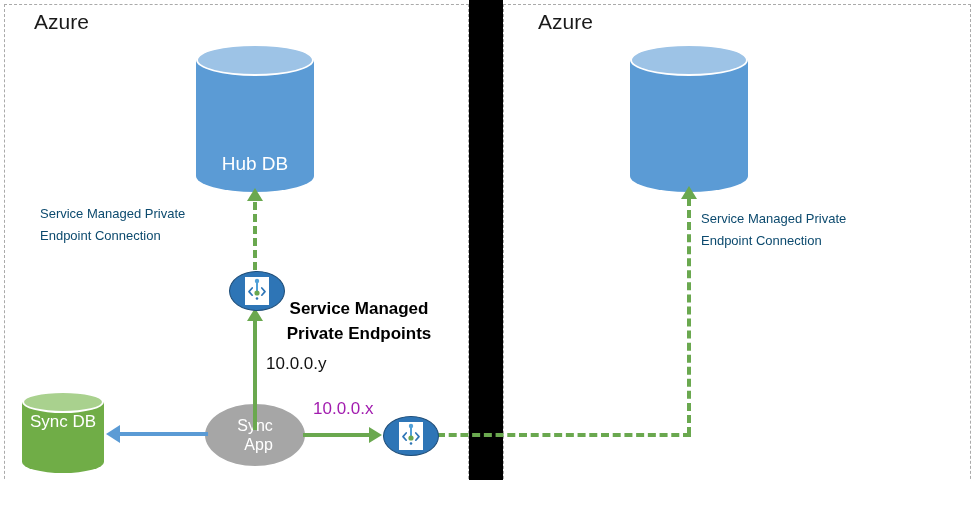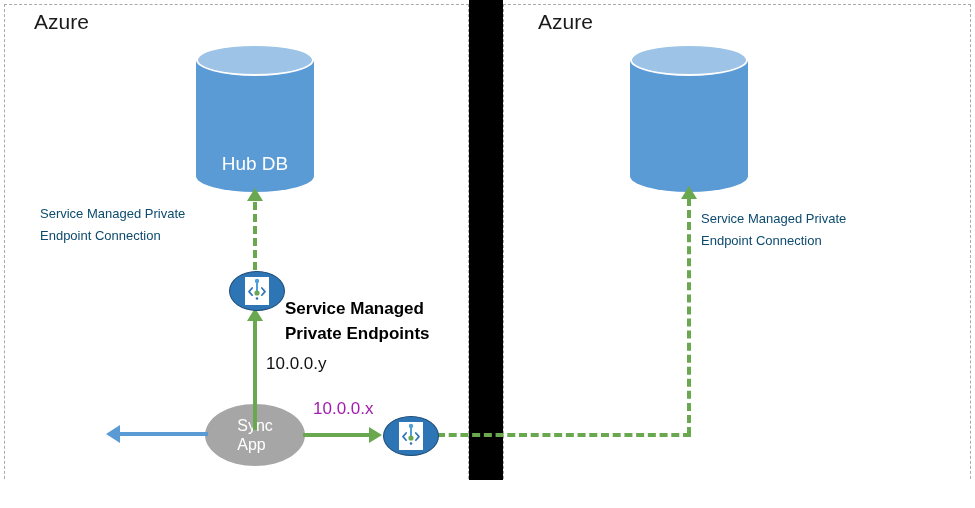--- a/index.html
+++ b/index.html
@@ -115,21 +115,21 @@
     background: #A6A6A6;
     border-radius: 50%;
     display: flex;
     align-items: center;
     justify-content: center;
   }
   #sync-app .app-label {
     color: #ffffff;
     font-size: 16px;
     line-height: 19px;
-    text-align: left;
+    text-align: right;
     white-space: pre-line;
   }
 
   
   .pe-badge {
     position: absolute;
     width: 54px;
     height: 38px;
     background: #2E75B6;
     border: 1px solid #1F4E79;
@@ -203,28 +203,28 @@
     position: absolute;
     font-size: 13px;
     line-height: 22px;
     color: #0c4a6e;
     white-space: pre-line;
   }
   #anno-hub-conn    { left: 40px;  top: 203px; }
   #anno-member-conn { left: 701px; top: 208px; }
   #anno-pe-title {
     position: absolute;
-    left: 285px;
+    left: 268px;
     top: 296px;
     width: 182px;
     font-size: 17px;
     line-height: 25px;
     font-weight: bold;
     color: #000000;
-    text-align: left;
+    text-align: center;
     white-space: pre-line;
   }
   #label-ip-y { position: absolute; left: 266px; top: 354px; font-size: 17px; color: #111111; }
   #label-ip-x { position: absolute; left: 313px; top: 399px; font-size: 17px; color: #a21caf; }
 </style>
 </head>
 <body>
 
 <div id="canvas">
 
@@ -243,20 +243,27 @@
     <div class="cyl-top"></div>
     <div class="cyl-label">Hub DB</div>
   </div>
 
   <div class="cylinder" id="member-db">
     <div class="cyl-bottom"></div>
     <div class="cyl-body"></div>
     <div class="cyl-top"></div>
   </div>
 
+  <div class="cylinder" id="sync-db">
+    <div class="cyl-bottom"></div>
+    <div class="cyl-body"></div>
+    <div class="cyl-top"></div>
+    <div class="cyl-label">Sync
+DB</div>
+  </div>
 
   <div id="sync-app">
     <div class="app-label">Sync
 App</div>
   </div>
 
   <div class="blue-line-h" style="left:120px; top:432px; width:88px;"></div>
   <div class="arrow-left-blue" style="left:106px; top:425px;"></div>
 
   <div class="solid-green-v" style="left:253px; top:320px; height:110px;"></div>

